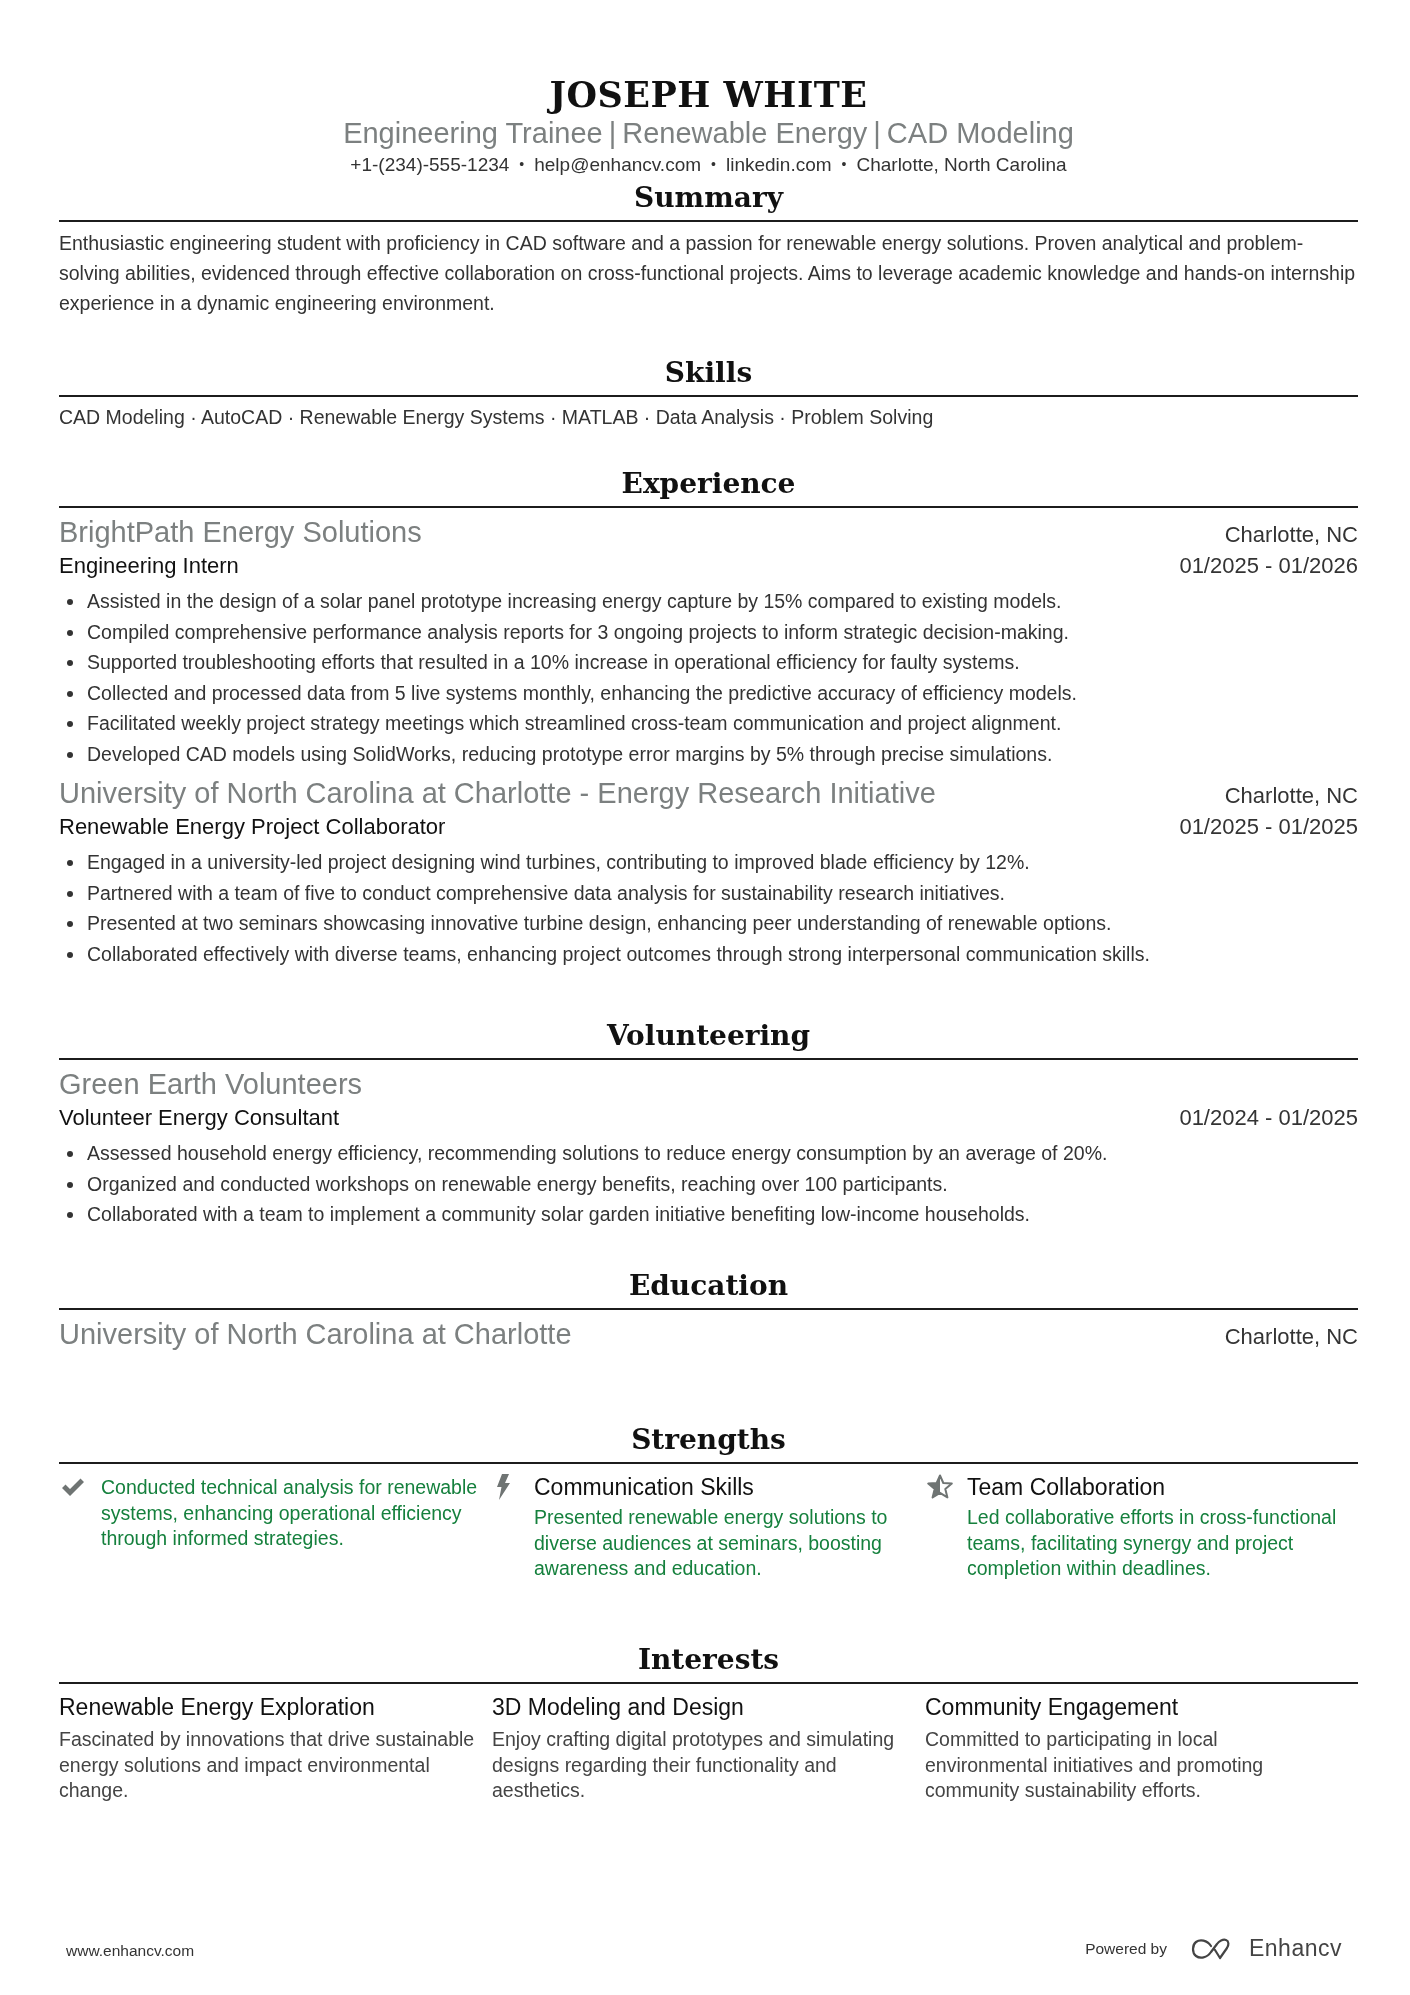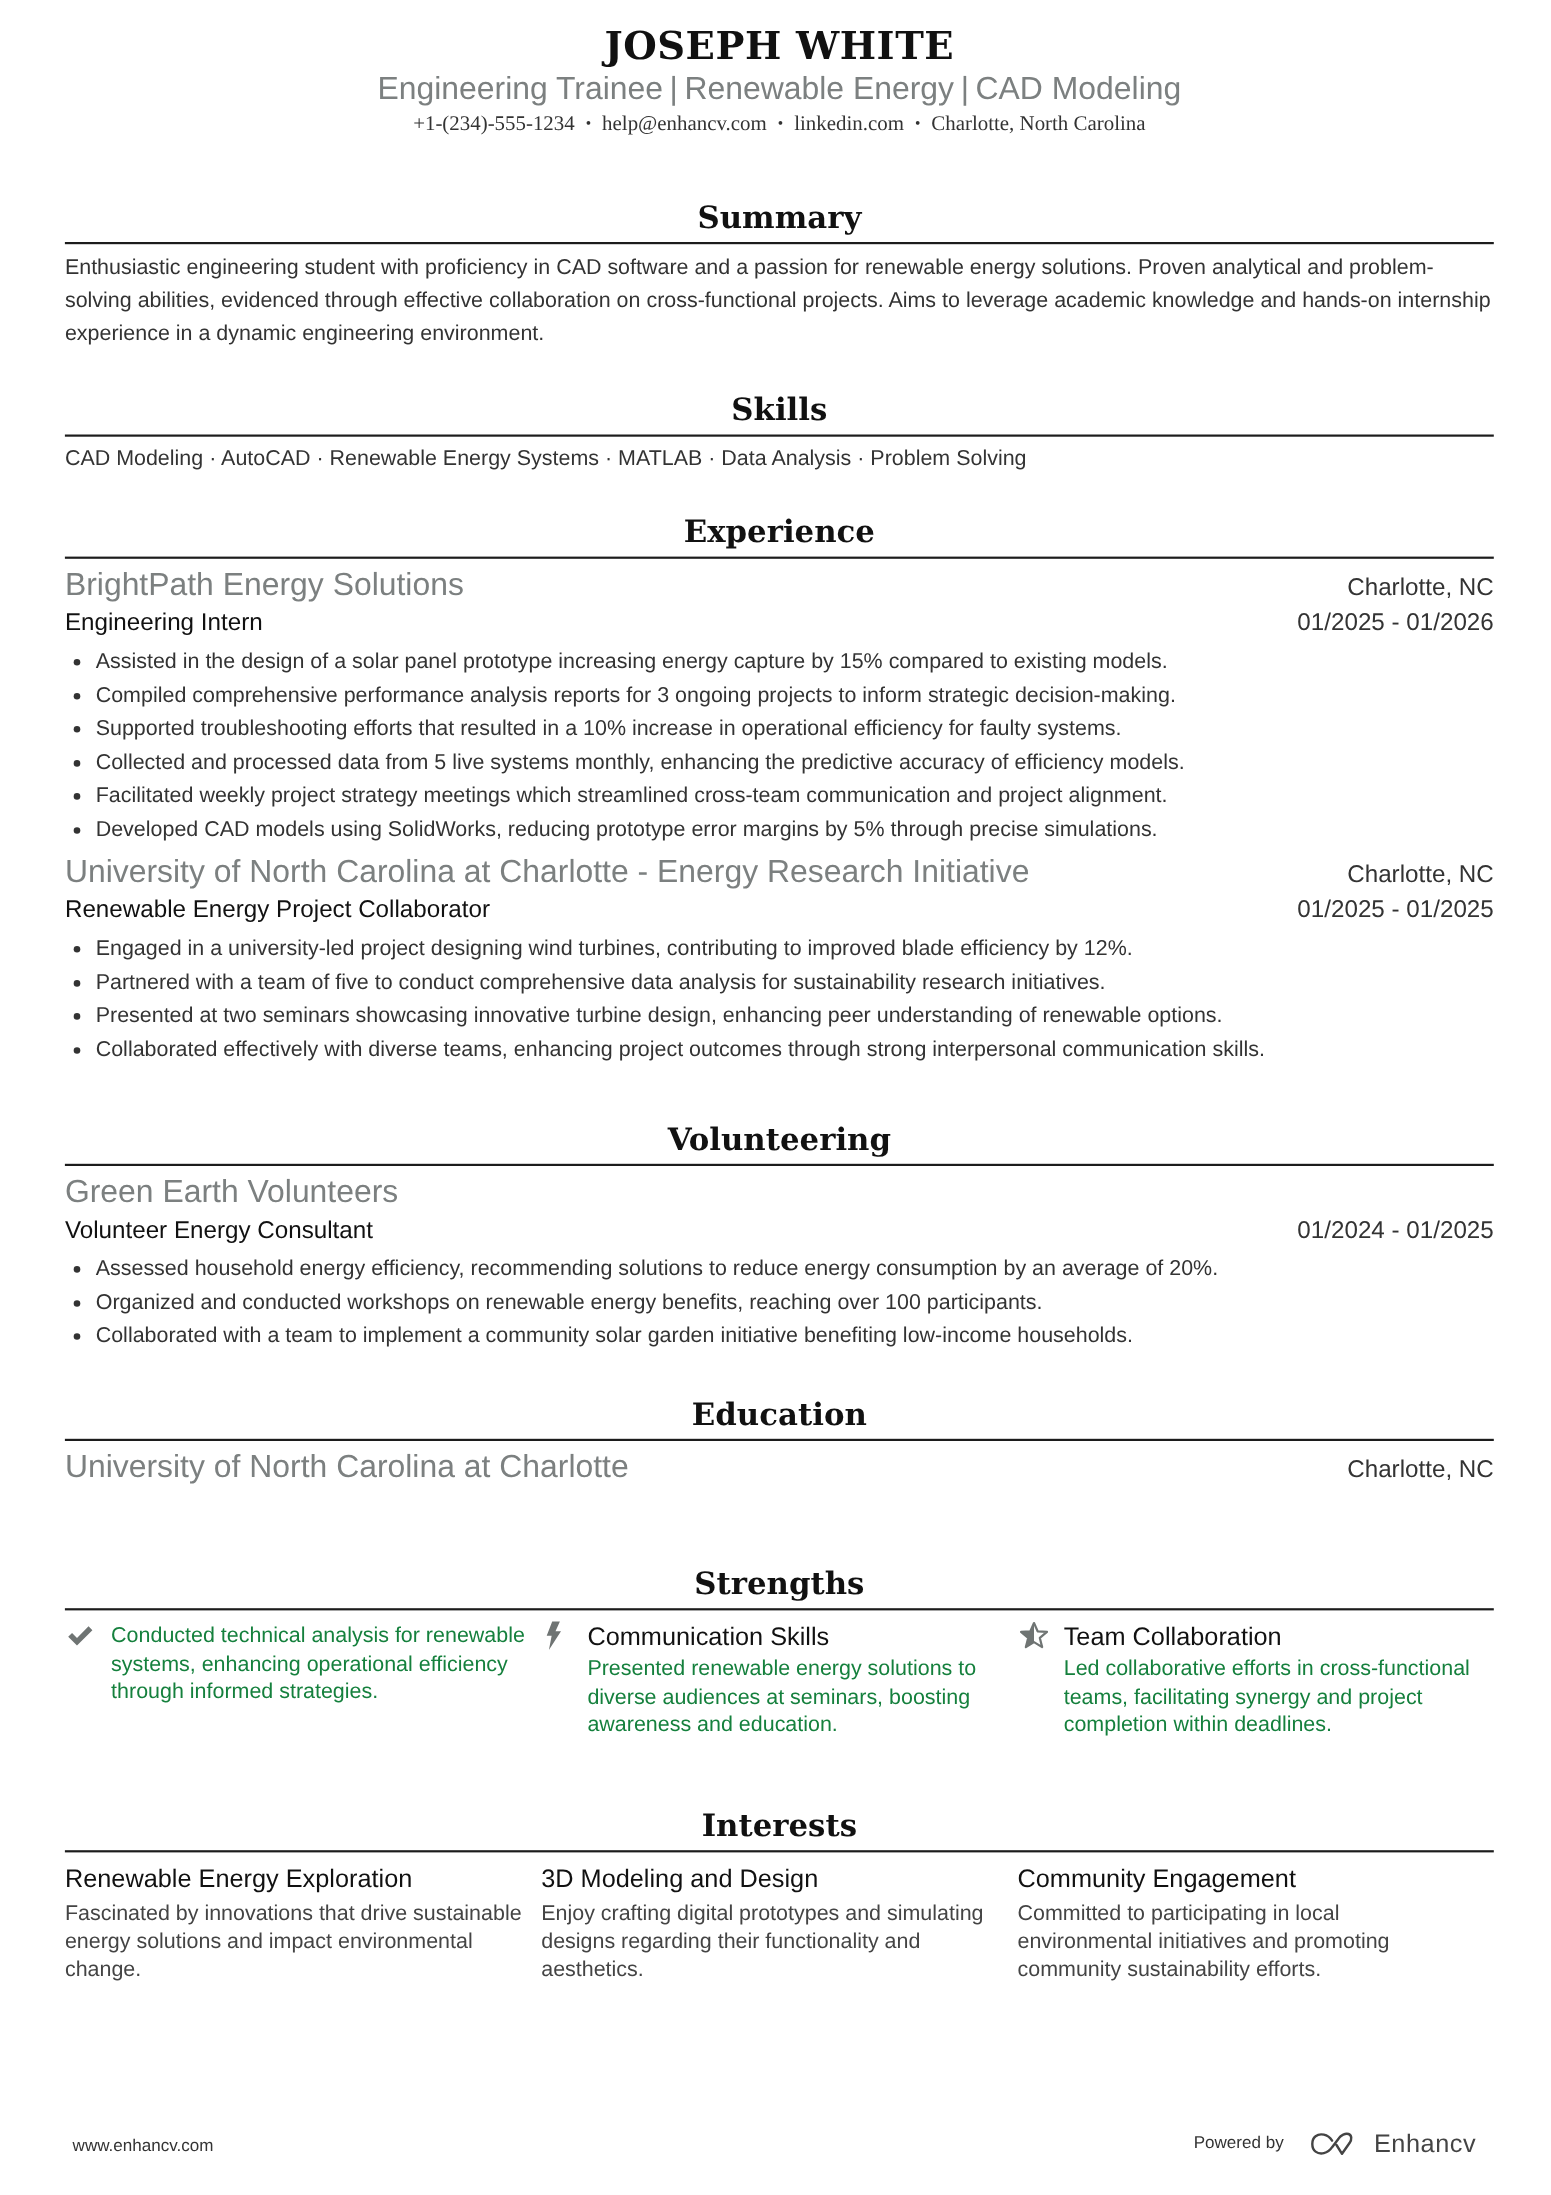--- a/index.html
+++ b/index.html
@@ -9,42 +9,41 @@
       font-family: "Liberation Sans", "DejaVu Sans", sans-serif;
       color: #2b2b2b;
       overflow: hidden;
     }
     .page {
       position: absolute;
       left: 59px;
       top: 0;
       width: 1299px;
     }
-    .header { text-align: center; padding-top: 22px; }
+    .header { text-align: center; padding-top: 74px; }
     .name {
       font-family: "DejaVu Serif", "Liberation Serif", serif;
       font-weight: bold;
       font-size: 35px;
       letter-spacing: 0.5px;
       color: #111111;
       line-height: 42px;
     }
     .headline {
       font-size: 29px;
       color: #7c8080;
       line-height: 34px;
       margin-top: 0px;
     }
     .headline .sep { color: #7c8080; padding: 0 6px; }
     .contacts {
       font-size: 19px;
       color: #333333;
       line-height: 26px;
       margin-top: 2px;
-      font-family: Liberation Serif, serif;
     }
     .contacts .dot { padding: 0 10px; font-size: 14px; position: relative; top: -2px; }
 
     .section-title {
       font-family: "DejaVu Serif", "Liberation Serif", serif;
       font-weight: bold;
       font-size: 28px;
       color: #111111;
       text-align: center;
       line-height: 36px;

